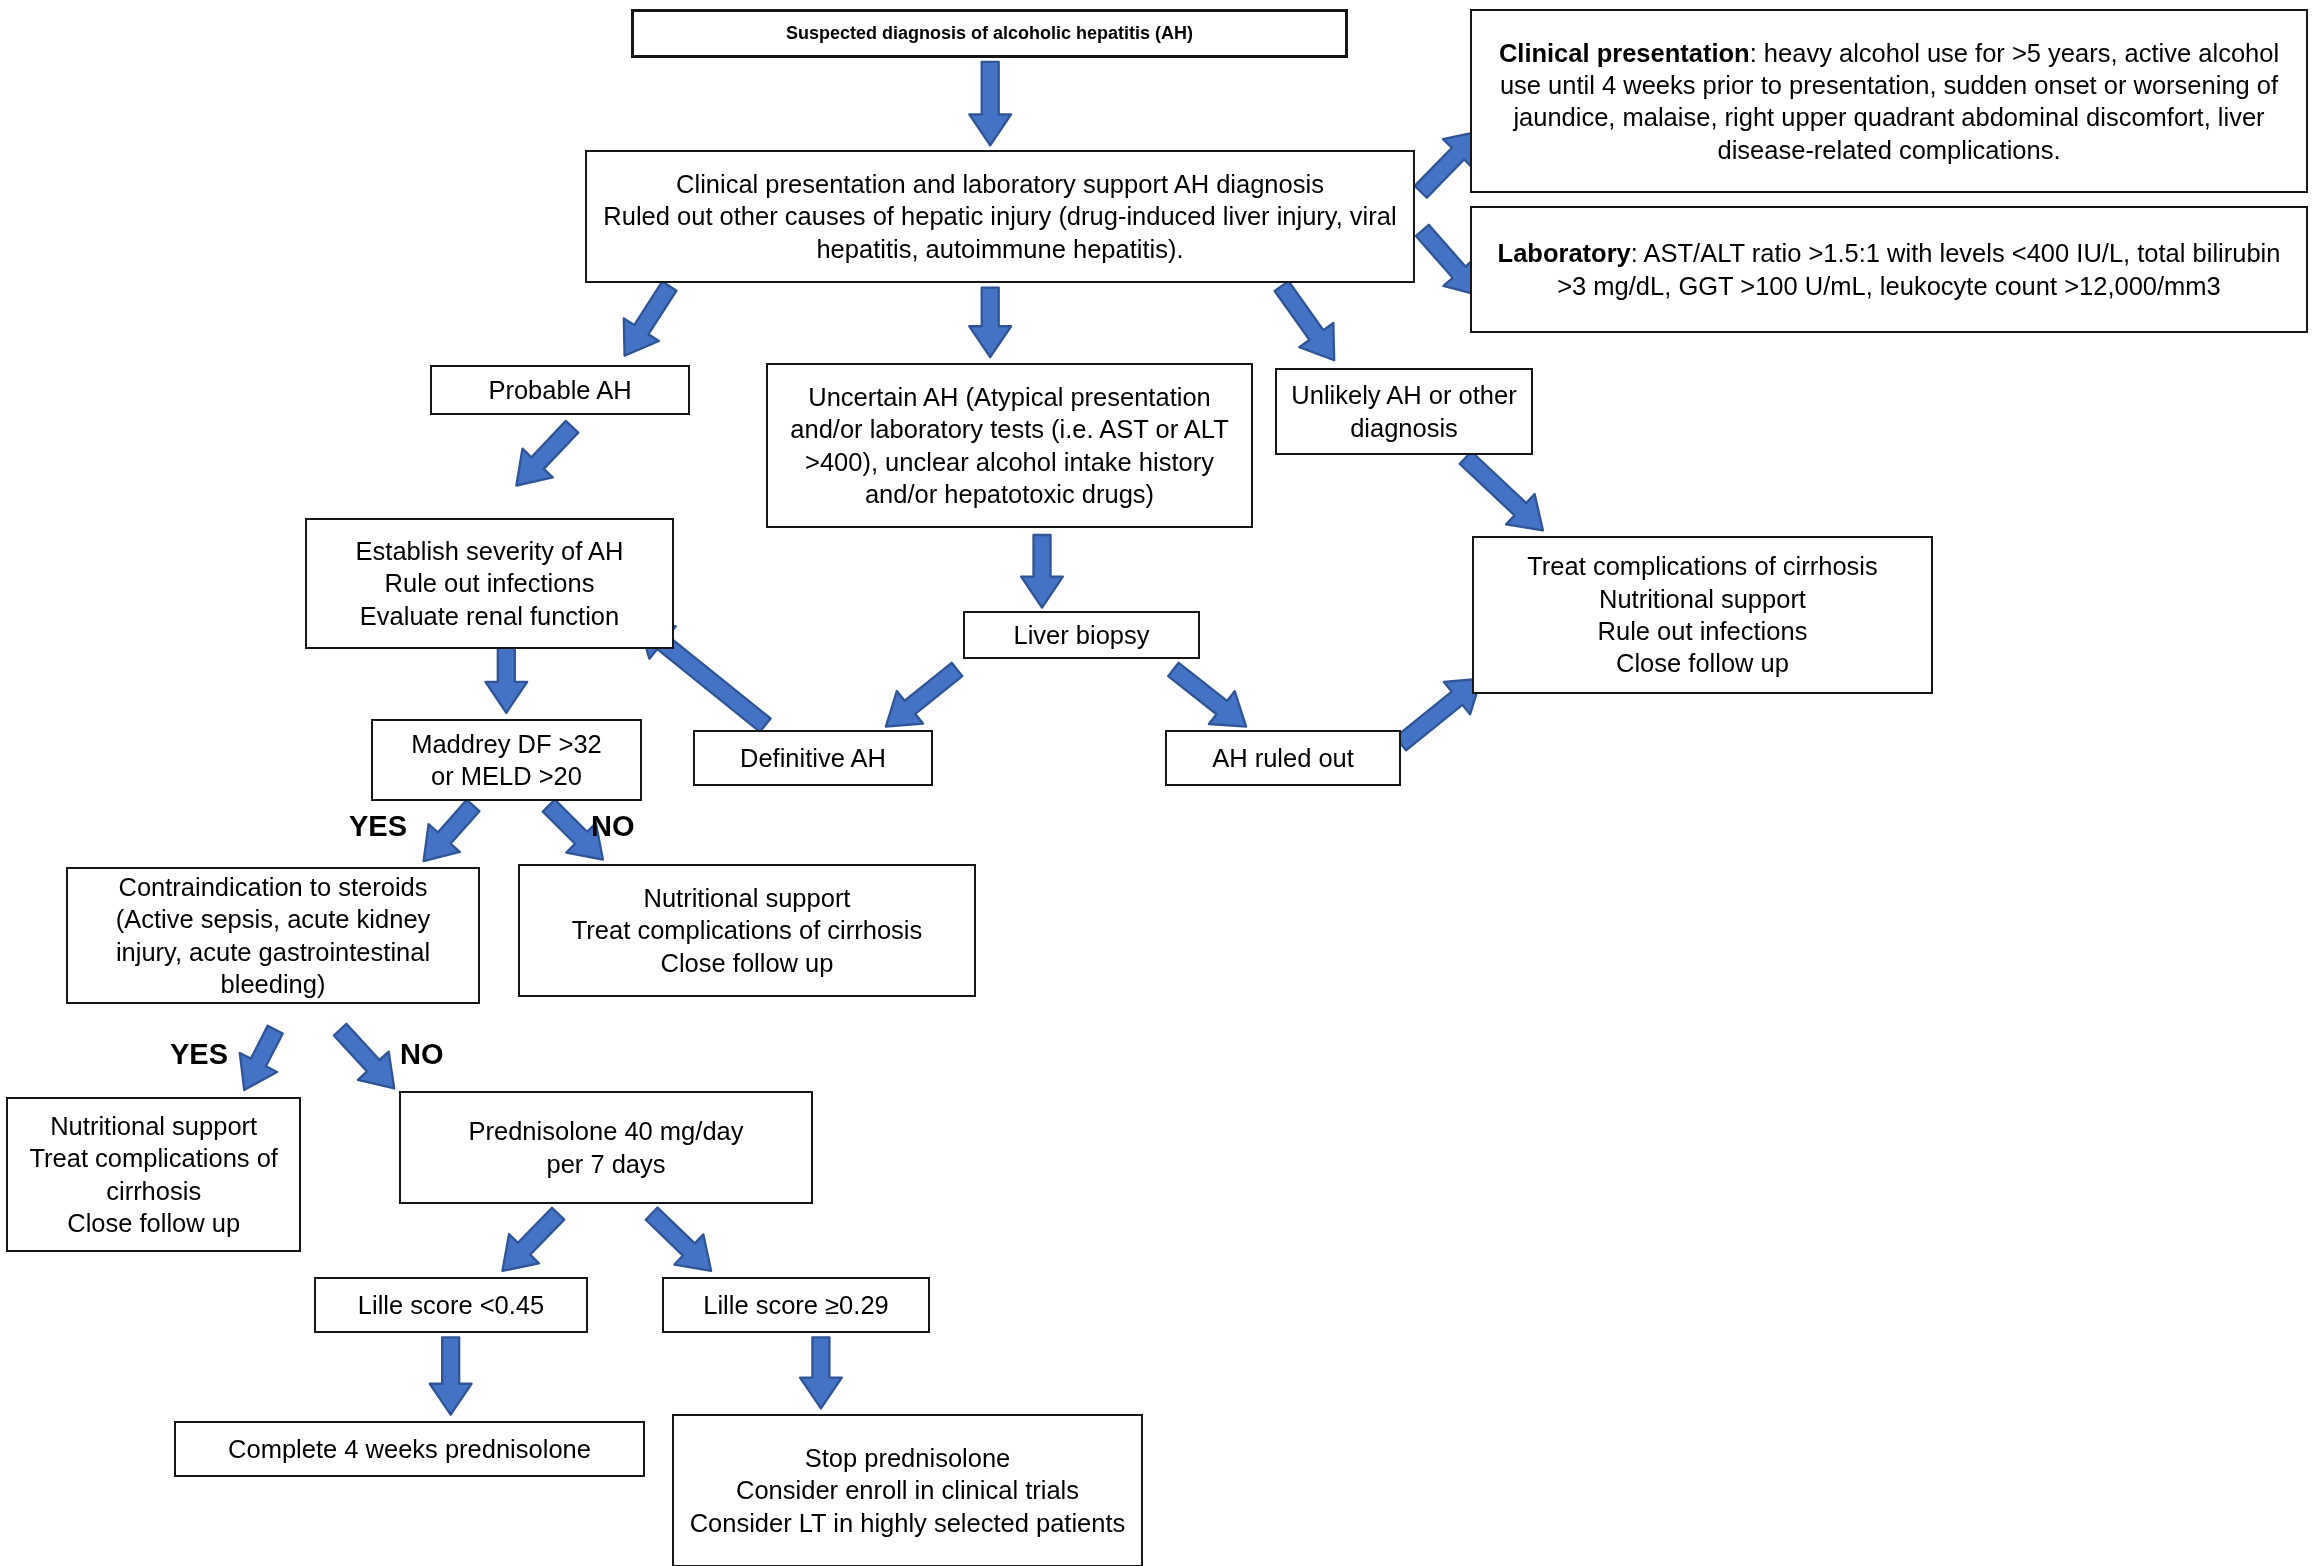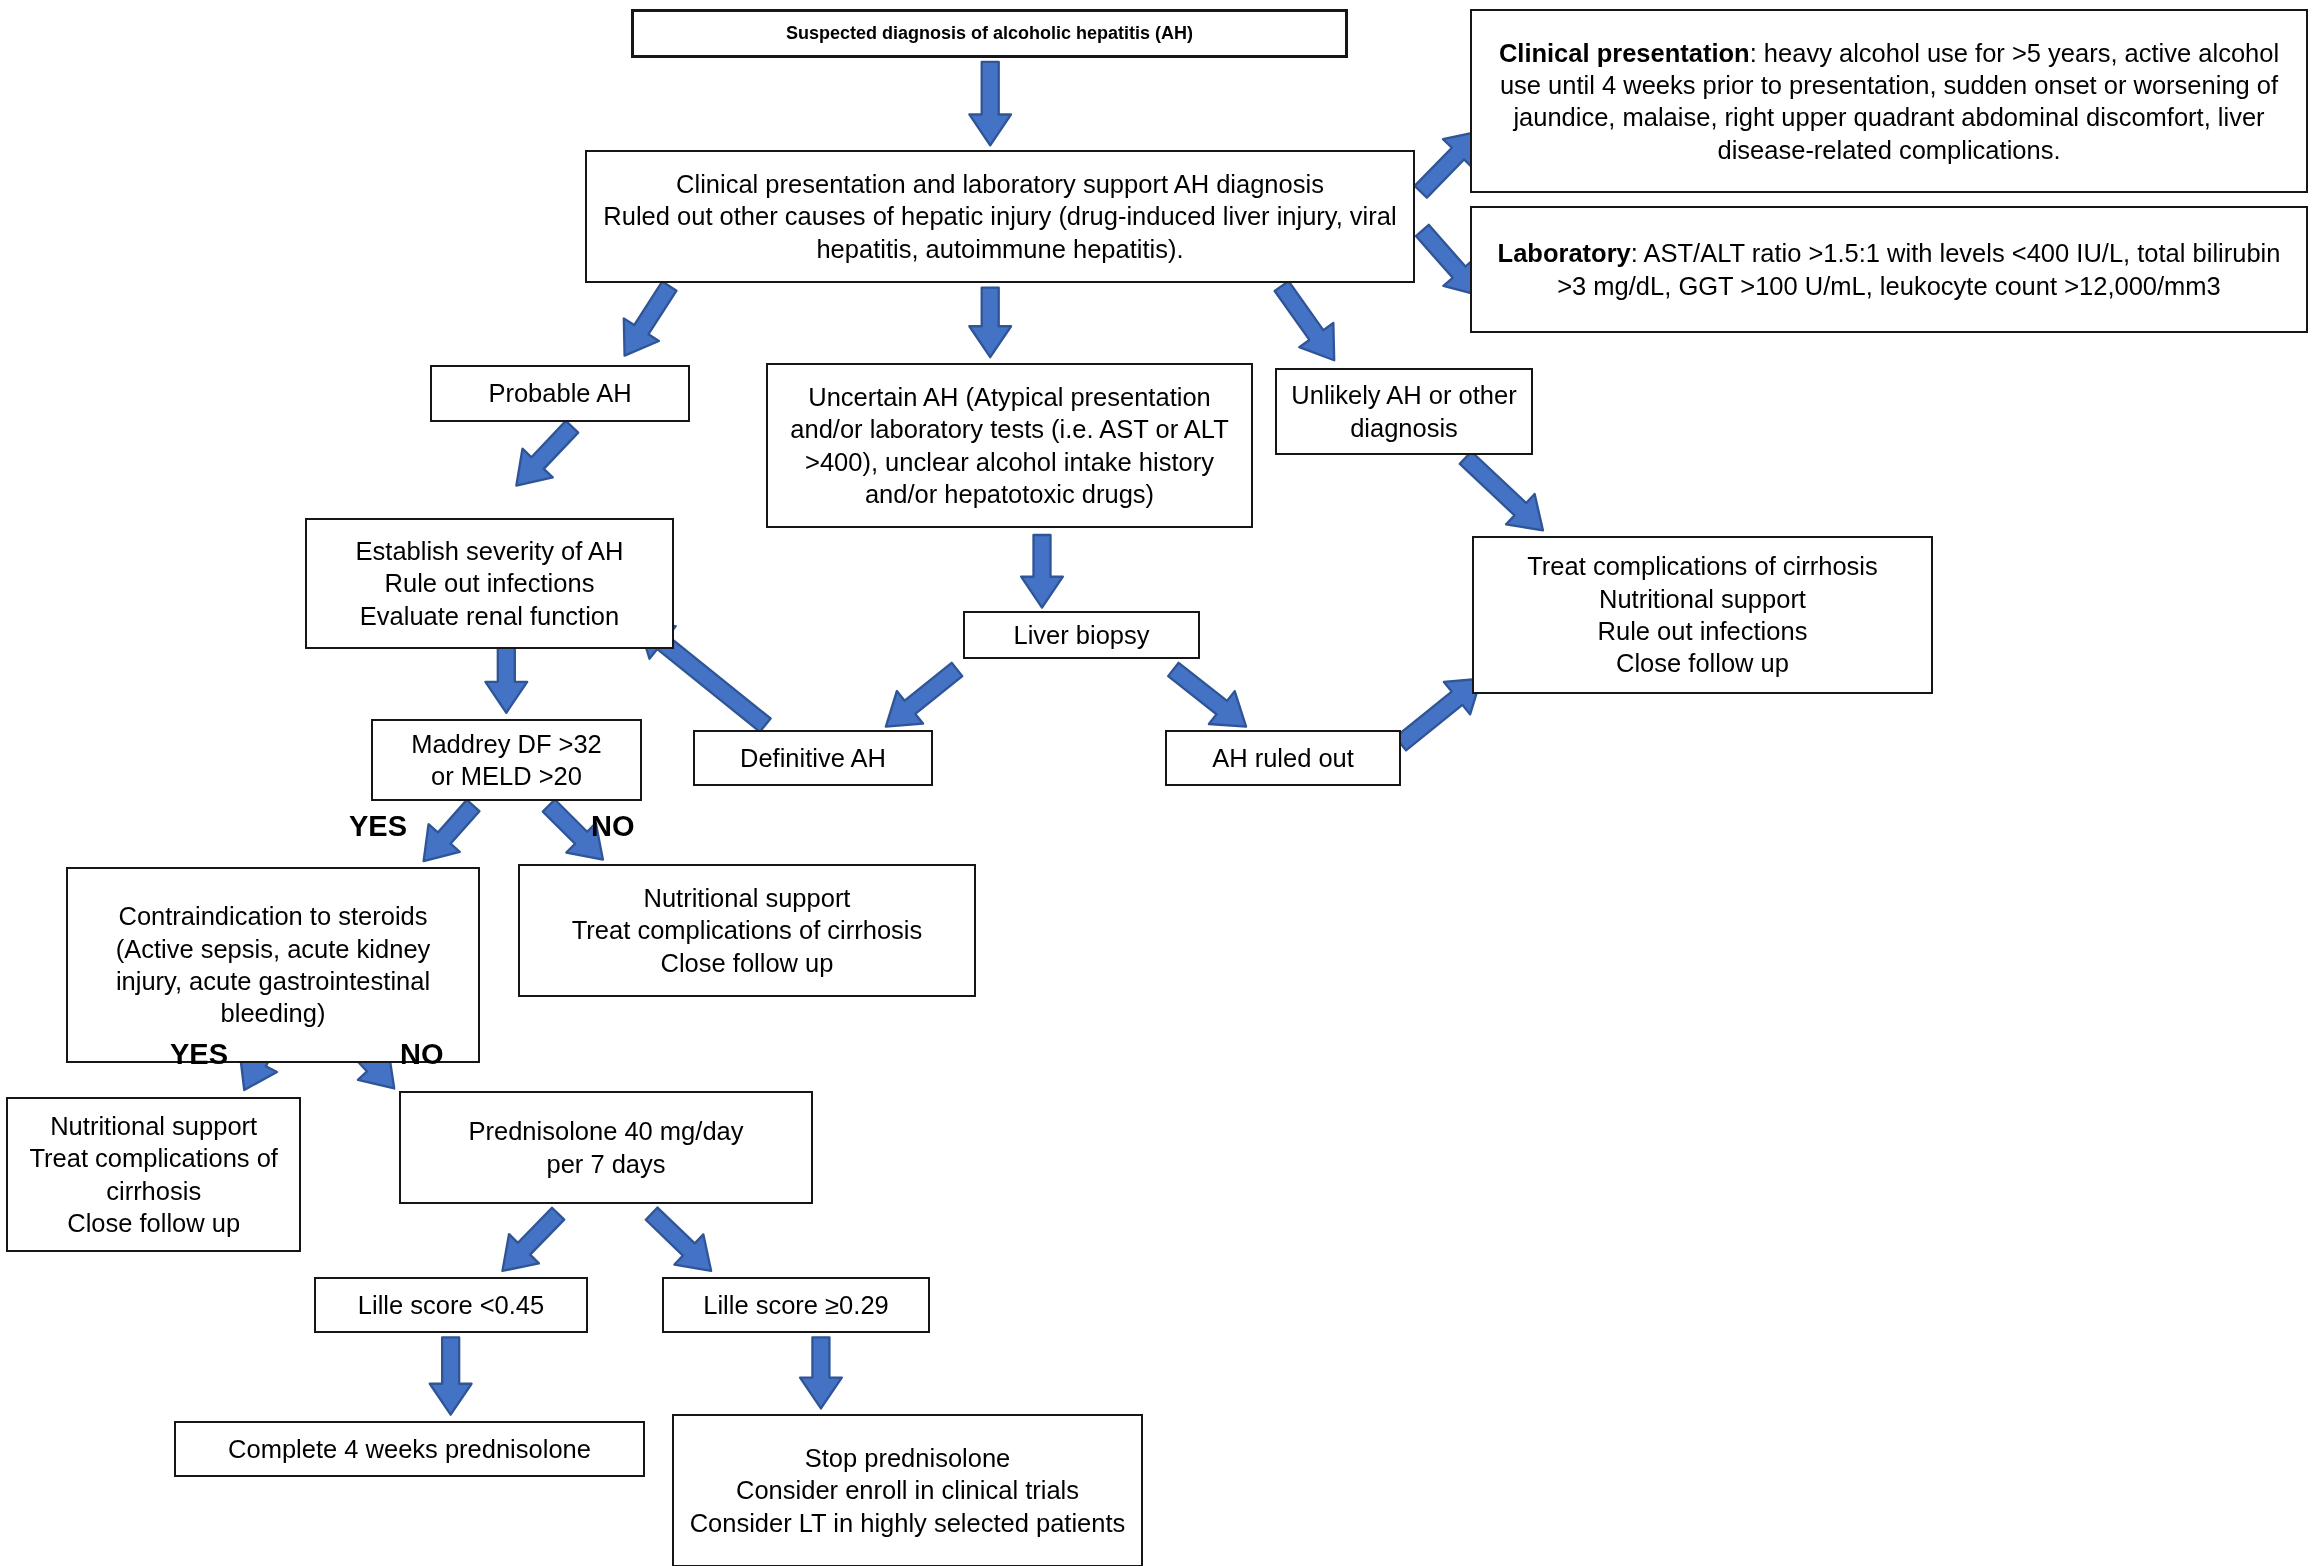--- a/index.html
+++ b/index.html
@@ -25,30 +25,30 @@
   .decision-label {
     position: absolute; z-index: 2; font-weight: bold; font-size: 29px;
     line-height: 1;
   }
 
   
   #n-suspected   { left: 631px;  top: 9.3px;   width: 717px;  height: 49px;  border-width: 3.1px; }
   #n-clinlab     { left: 585px;  top: 150px;  width: 830px; height: 133px; }
   #n-clinical    { left: 1470px; top: 9.3px;   width: 838px; height: 184px; padding: 4.6px 7.7px;}
   #n-laboratory  { left: 1470px; top: 206px;  width: 838px; height: 127px; padding: 4.6px 7.7px;}
-  #n-probable    { left: 430px;  top: 365px;  width: 260px;  height: 57px;  }
+  #n-probable    { left: 430px;  top: 365px;  width: 260px;  height: 50px;  }
   #n-uncertain   { left: 730px;  top: 363px;  width: 487px;  height: 165px; margin-left: 36px; }
   #n-unlikely    { left: 1275px; top: 368px;  width: 258px;  height: 87px; }
   #n-establish   { left: 305px;  top: 491px;  width: 369px;  height: 131px; margin-top: 27px; }
   #n-biopsy      { left: 934px; top: 611px;  width: 237px;  height: 48px; margin-left: 29px;  }
   #n-treatright  { left: 1472px; top: 536px;  width: 461px;  height: 158px; }
   #n-maddrey     { left: 371px;  top: 719px;  width: 271px;  height: 82px; }
   #n-definitive  { left: 693px;  top: 730px;  width: 240px;  height: 56px;  }
   #n-ruledout    { left: 1165px; top: 730px;  width: 236px;  height: 56px;  }
-  #n-contra      { left: 66px;   top: 867px; width: 414px;  height: 196px; text-align: center; }
+  #n-contra      { left: 66px;   top: 867px; width: 414px;  height: 137px; text-align: center; }
   #n-nutrno      { left: 518px;  top: 864px; width: 458px;  height: 133px; }
   #n-nutryes     { left: 6.2px;    top: 1097px; width: 295px;  height: 155px; }
   #n-predni      { left: 399px;  top: 1091px; width: 414px;  height: 113px; }
   #n-lillelt     { left: 314px;  top: 1277px; width: 274px;  height: 56px;  }
   #n-lillege     { left: 662px;  top: 1277px; width: 268px;  height: 56px;  }
   #n-complete    { left: 174px;  top: 1421px; width: 471px;  height: 56px;  }
   #n-stop        { left: 672px;  top: 1414px; width: 471px;  height: 153px; }
 
   #lbl-yes1 { left: 349px; top: 812px; }
   #lbl-no1  { left: 591px; top: 812px; }

